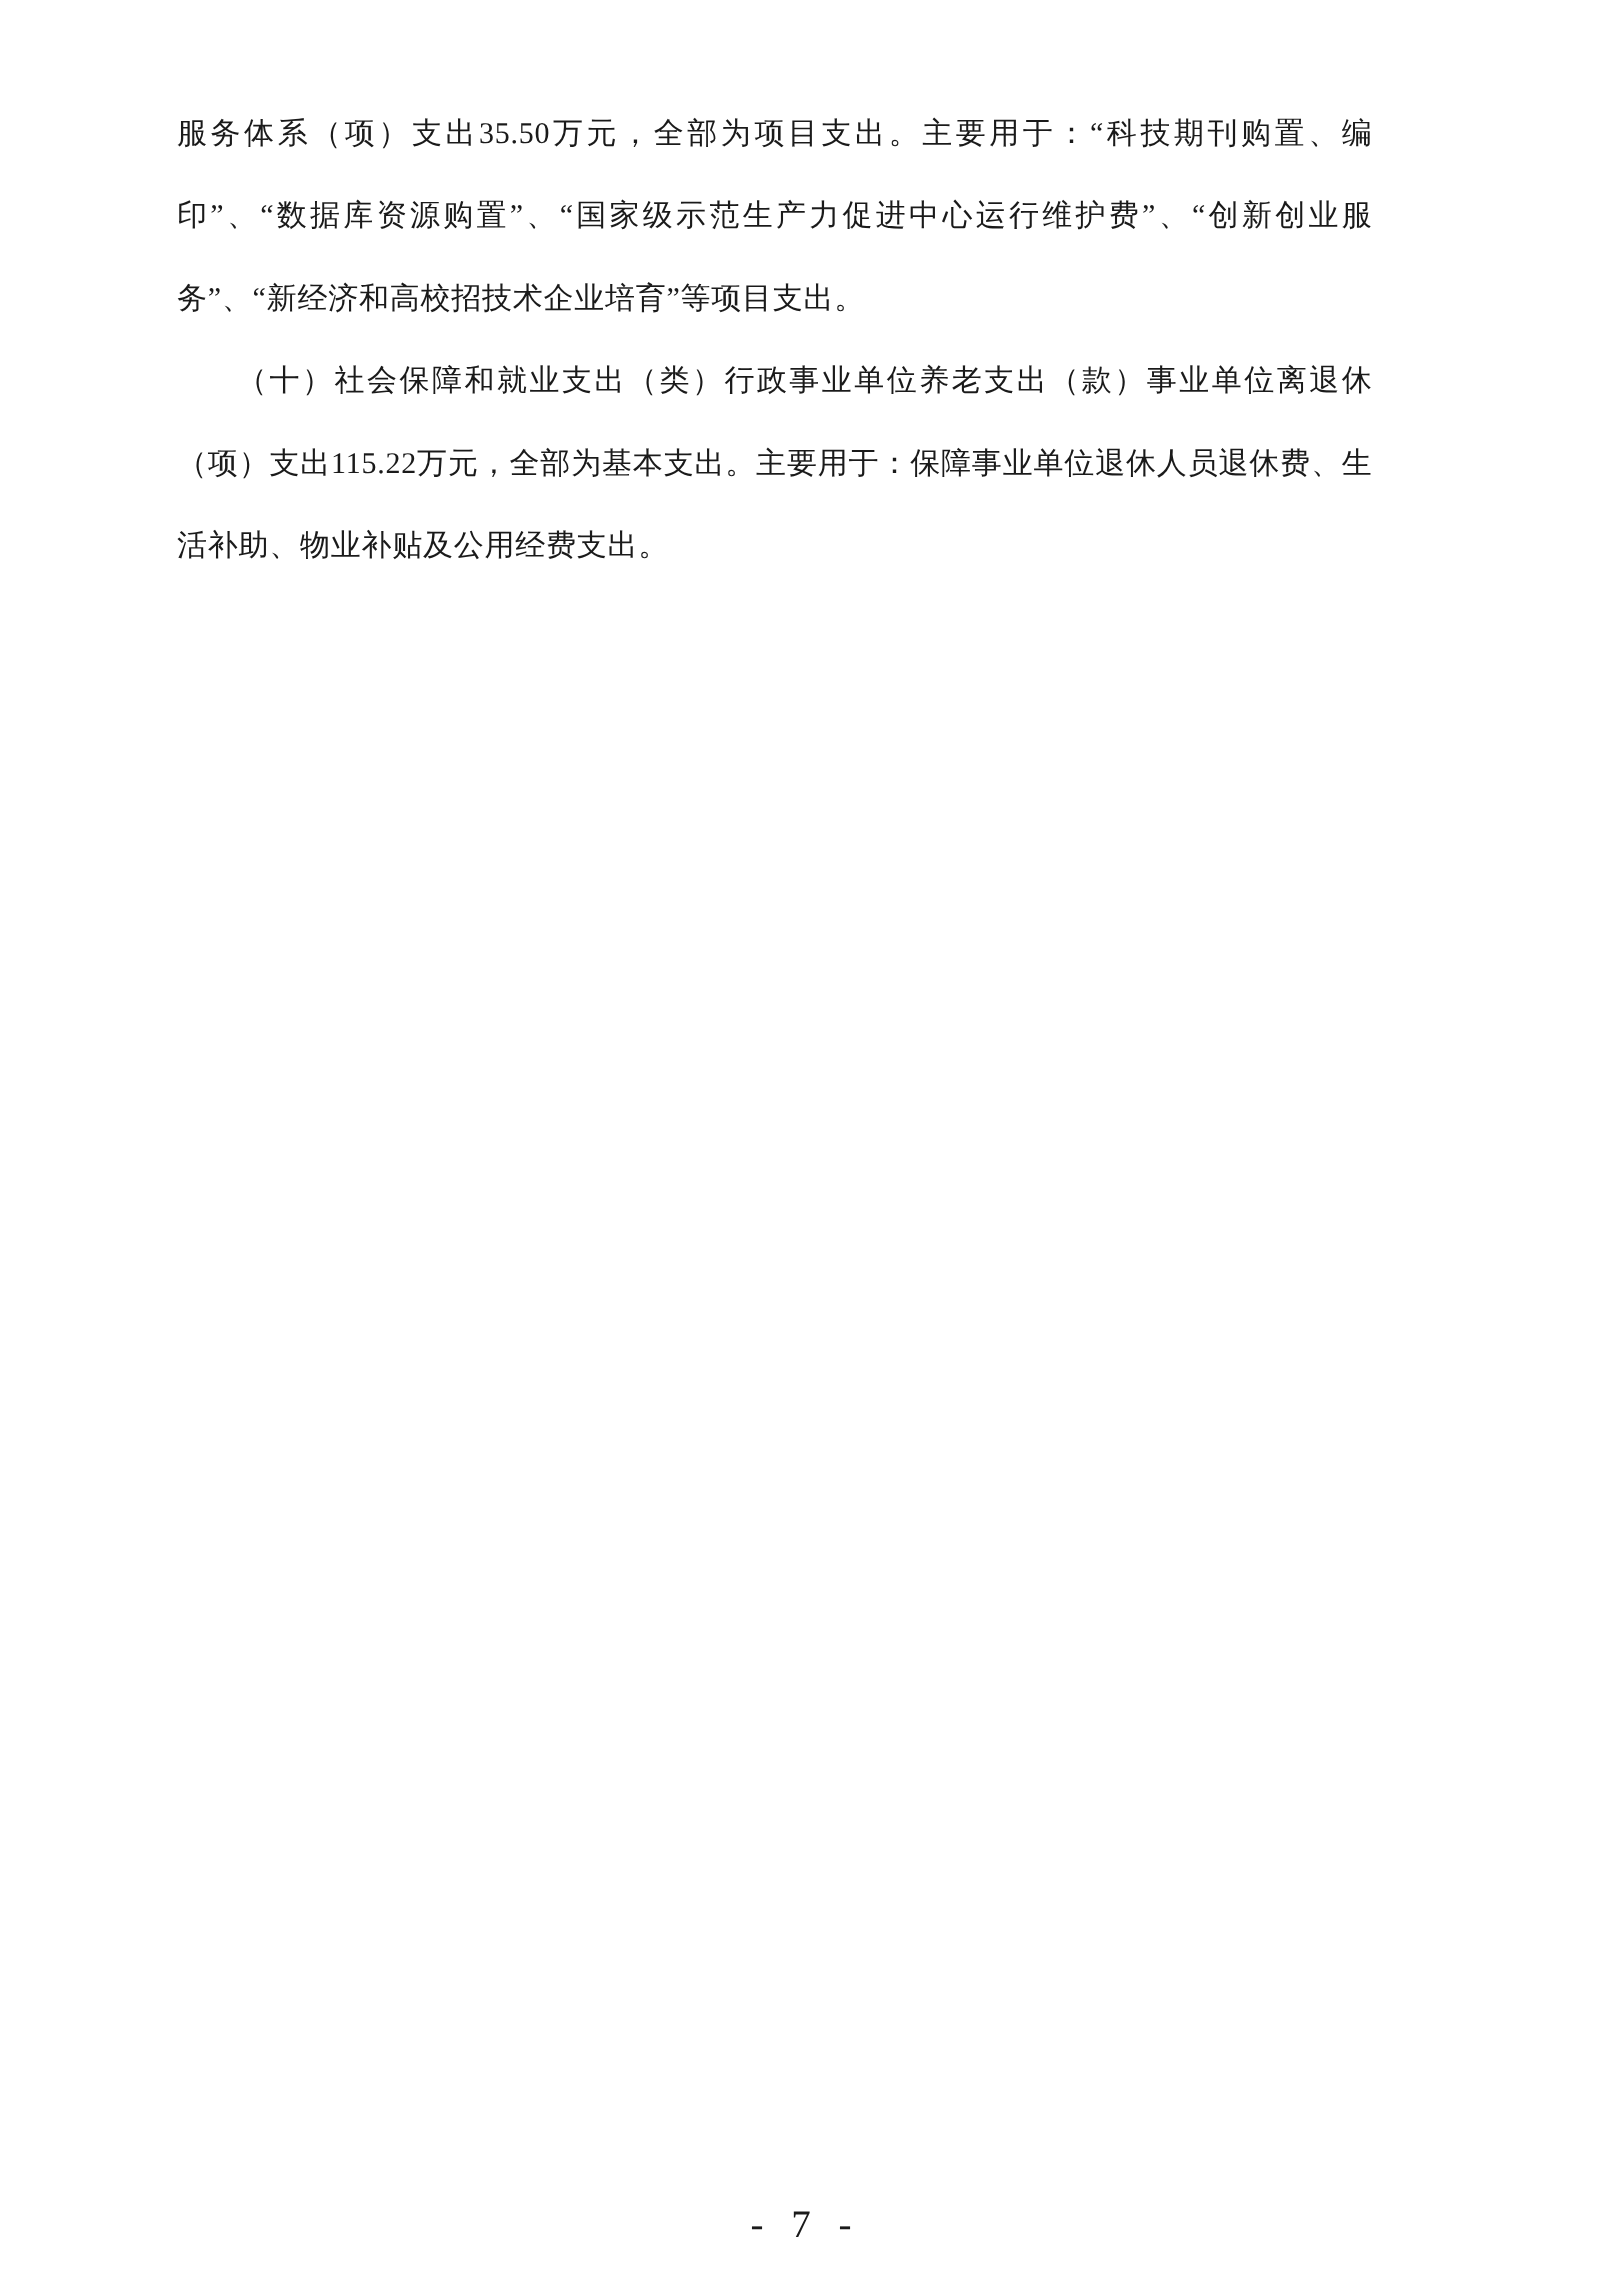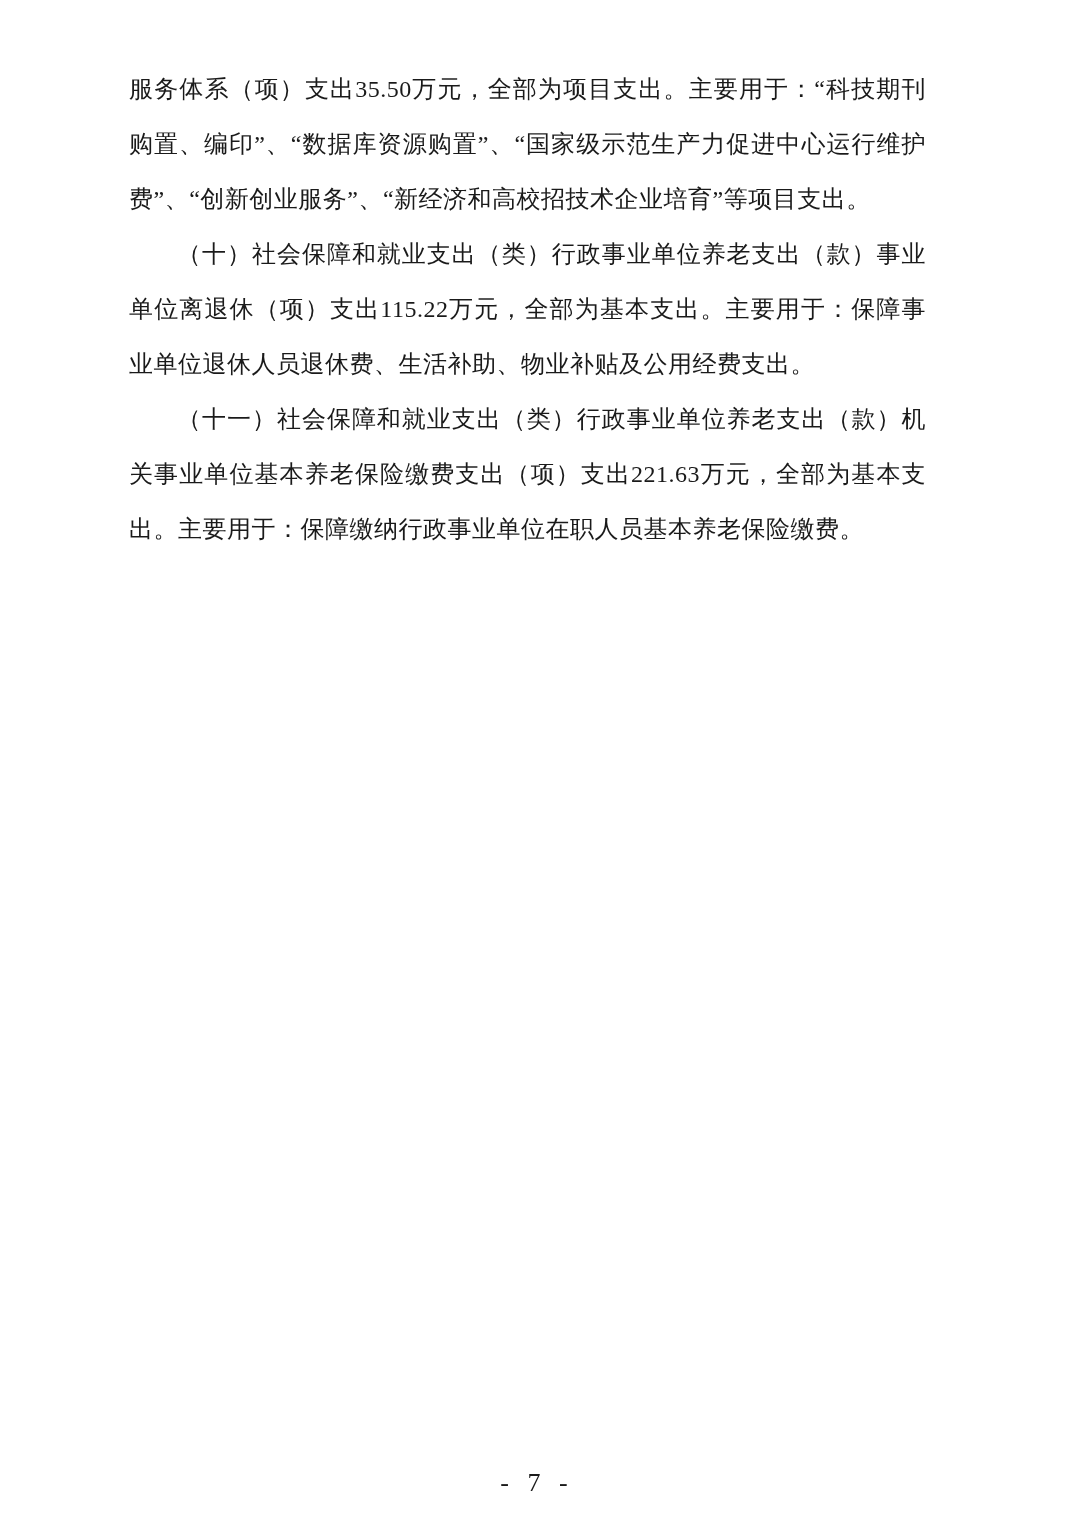--- a/index.html
+++ b/index.html
@@ -11,24 +11,24 @@
     position: relative;
     width: 1074px;
     height: 1520px;
     background: #ffffff;
     overflow: hidden;
     font-family: "Liberation Serif", "DejaVu Serif", serif;
     color: #1a1a1a;
   }
   .doc-body {
     position: absolute;
-    left: 129px;
+    left: 118px;
     top: 62px;
     width: 797px;
-    font-size: 24px;
+    font-size: 20px;
     line-height: 55px;
     text-align: justify;
     text-justify: inter-character;
     letter-spacing: 0.5px;
     font-family: Liberation Serif, serif;
   }
   .para {
     margin: 0;
     padding: 0;
     text-indent: 2em;
@@ -49,19 +49,18 @@
     color: #1a1a1a;
   }
 </style>
 </head>
 <body>
 
 <div class="page">
   <div class="doc-body">
     <p class="para continued">服务体系（项）支出35.50万元，全部为项目支出。主要用于：“科技期刊购置、编印”、“数据库资源购置”、“国家级示范生产力促进中心运行维护费”、“创新创业服务”、“新经济和高校招技术企业培育”等项目支出。</p>
     <p class="para">（十）社会保障和就业支出（类）行政事业单位养老支出（款）事业单位离退休（项）支出115.22万元，全部为基本支出。主要用于：保障事业单位退休人员退休费、生活补助、物业补贴及公用经费支出。</p>
-    <p class="para">（十一）社会保障和就业支出（类）行政事业单位养老支出（款）机关事业单位基本养老保险缴费支出（项）支出221.63万元，全部为基本支出。主要用于：保障缴纳行政事业单位在职人员基本养老保险缴费。</p>
   </div>
 
   <div class="page-footer">
     <span class="page-number">- 7 -</span>
   </div>
 </div>
 
 </body></html>

